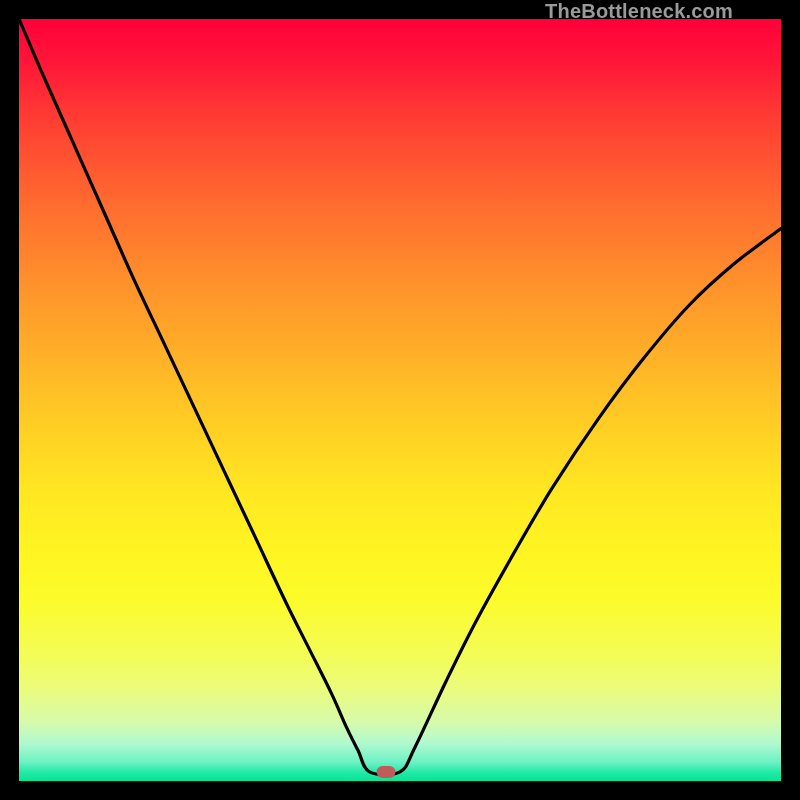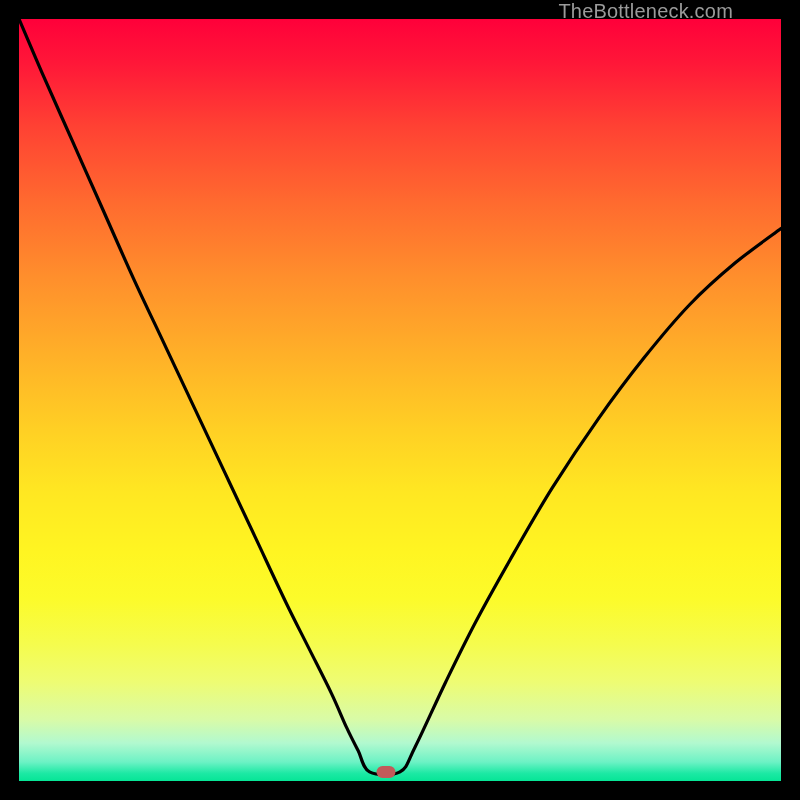--- a/index.html
+++ b/index.html
@@ -9,20 +9,21 @@
     height: 800px;
     background: #000;
     overflow: hidden;
     font-family: Arial, Helvetica, sans-serif;
   }
   .stage {
     position: relative;
     width: 736px;
     height: 800px;
     background: #000;
+    font-weight: bold;
   }
   .plot-area {
     position: absolute;
     left: 19px;
     top: 19px;
     width: 762px;
     height: 762px;
     
     background: linear-gradient(to bottom,
       #ff003a 0%,

